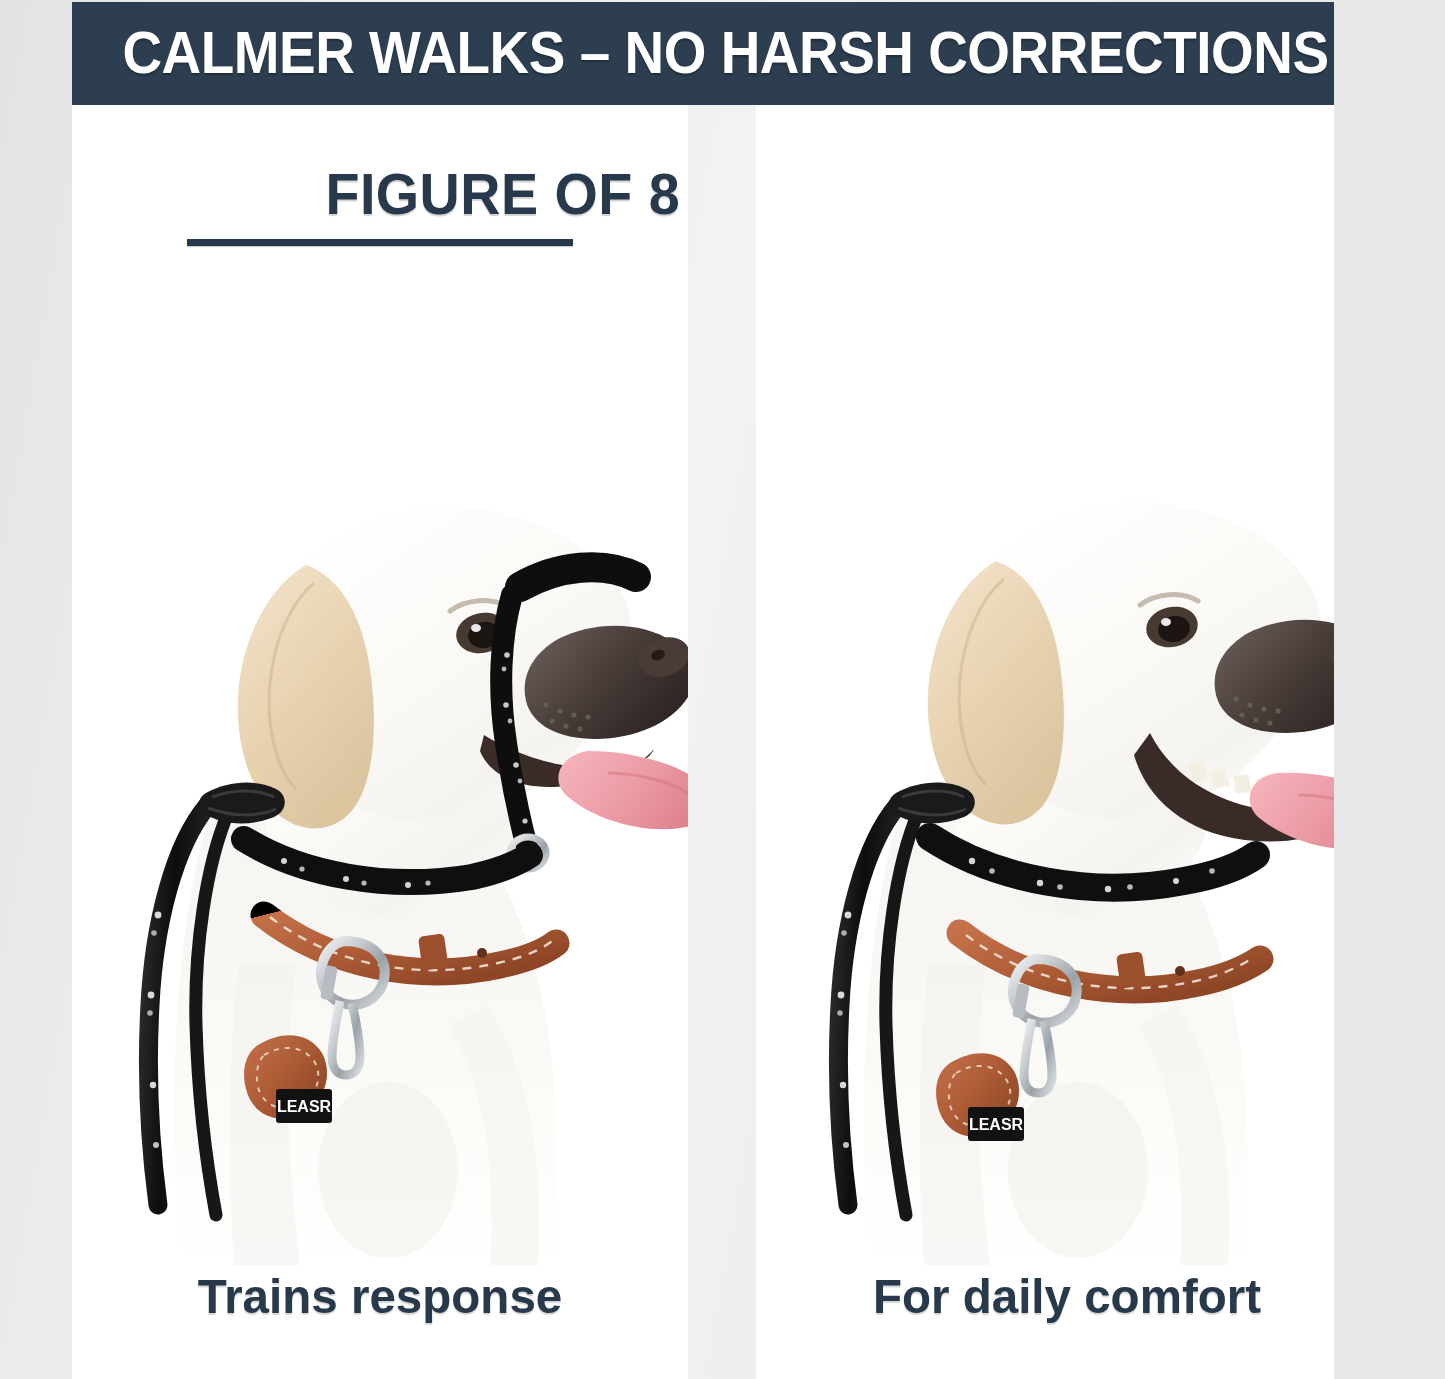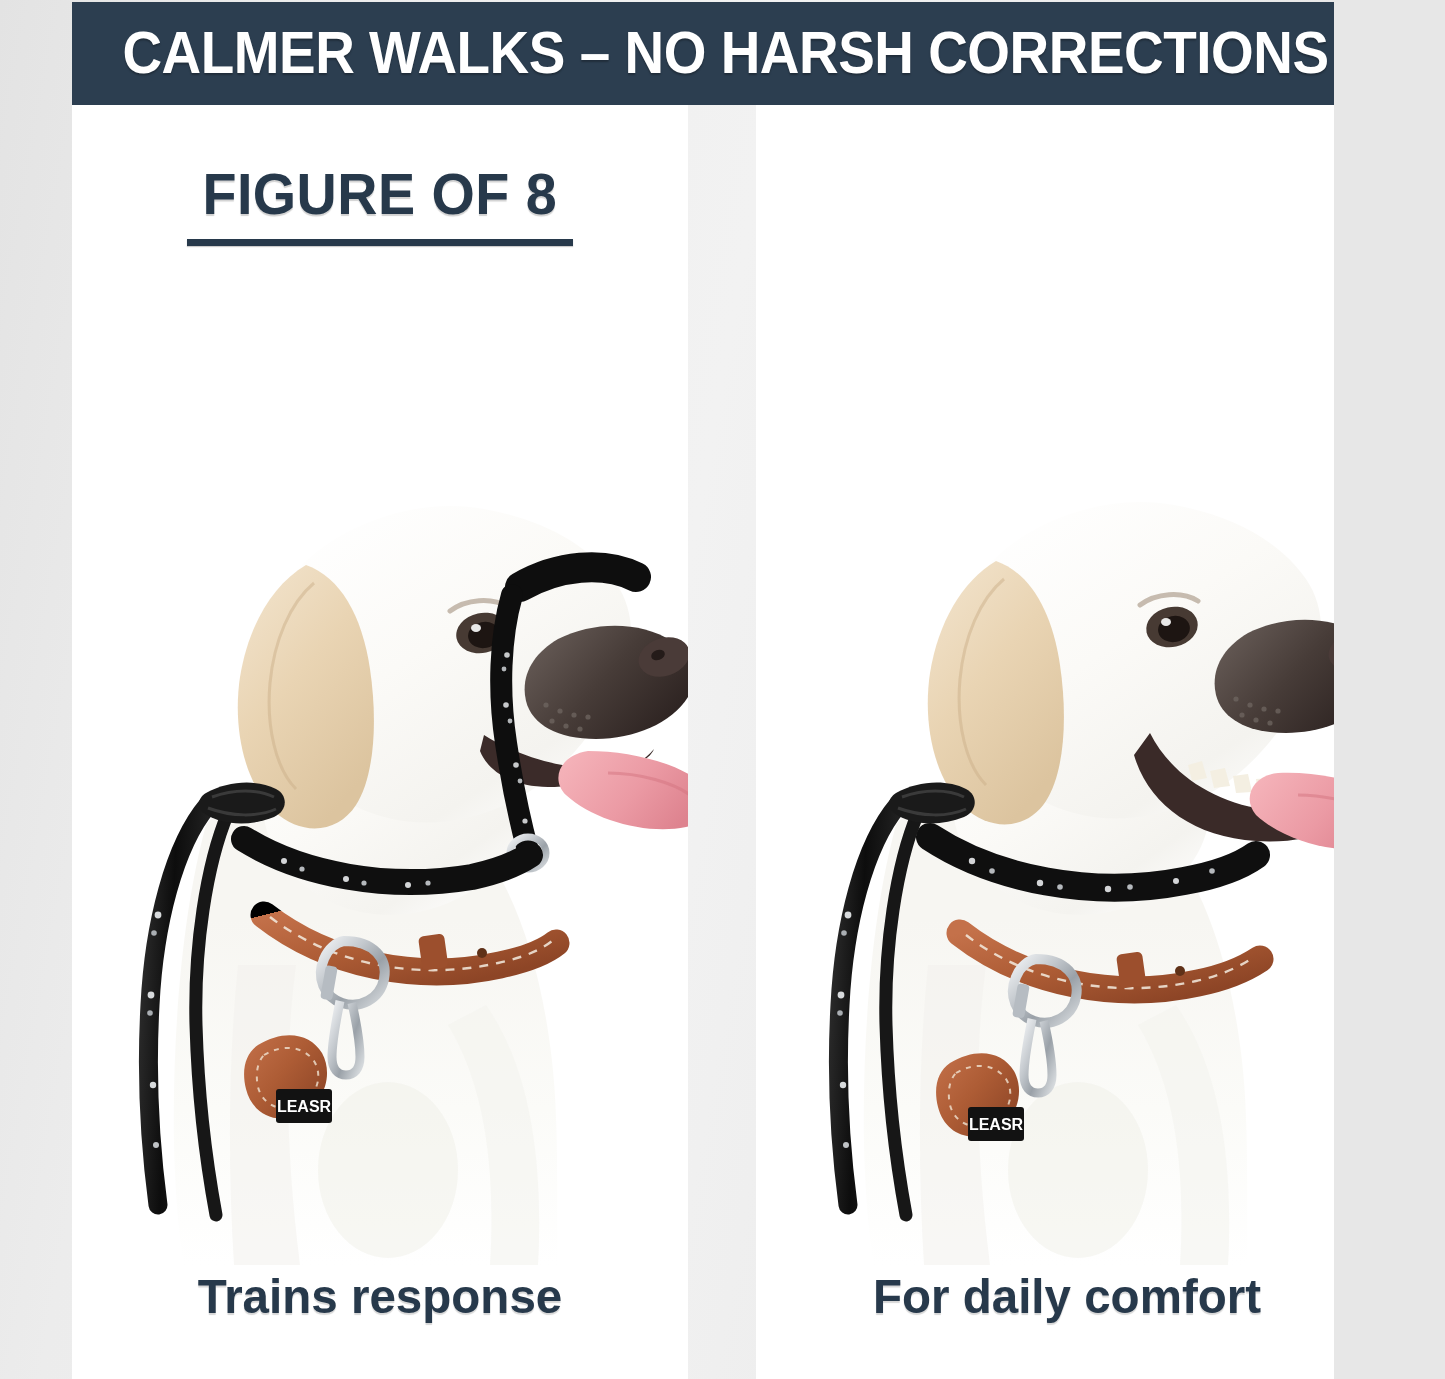--- a/index.html
+++ b/index.html
@@ -50,21 +50,21 @@
     overflow: hidden;
   }
   .panel-left  { left: 72px;  width: 616px; }
   .panel-right { left: 756px; width: 622px; }
 
   .panel-title-wrap {
     position: absolute;
     top: 60px;
     left: 0;
     width: 100%;
-    text-align: center;
+    text-align: right;
   }
   .panel-title {
     display: inline-block;
     color: #27394b;
     font-size: 58px;
     font-weight: bold;
     letter-spacing: 0.5px;
     line-height: 1;
     transform: scaleX(0.96);
     text-shadow: 0 2px 1px rgba(0,0,0,0.18);

